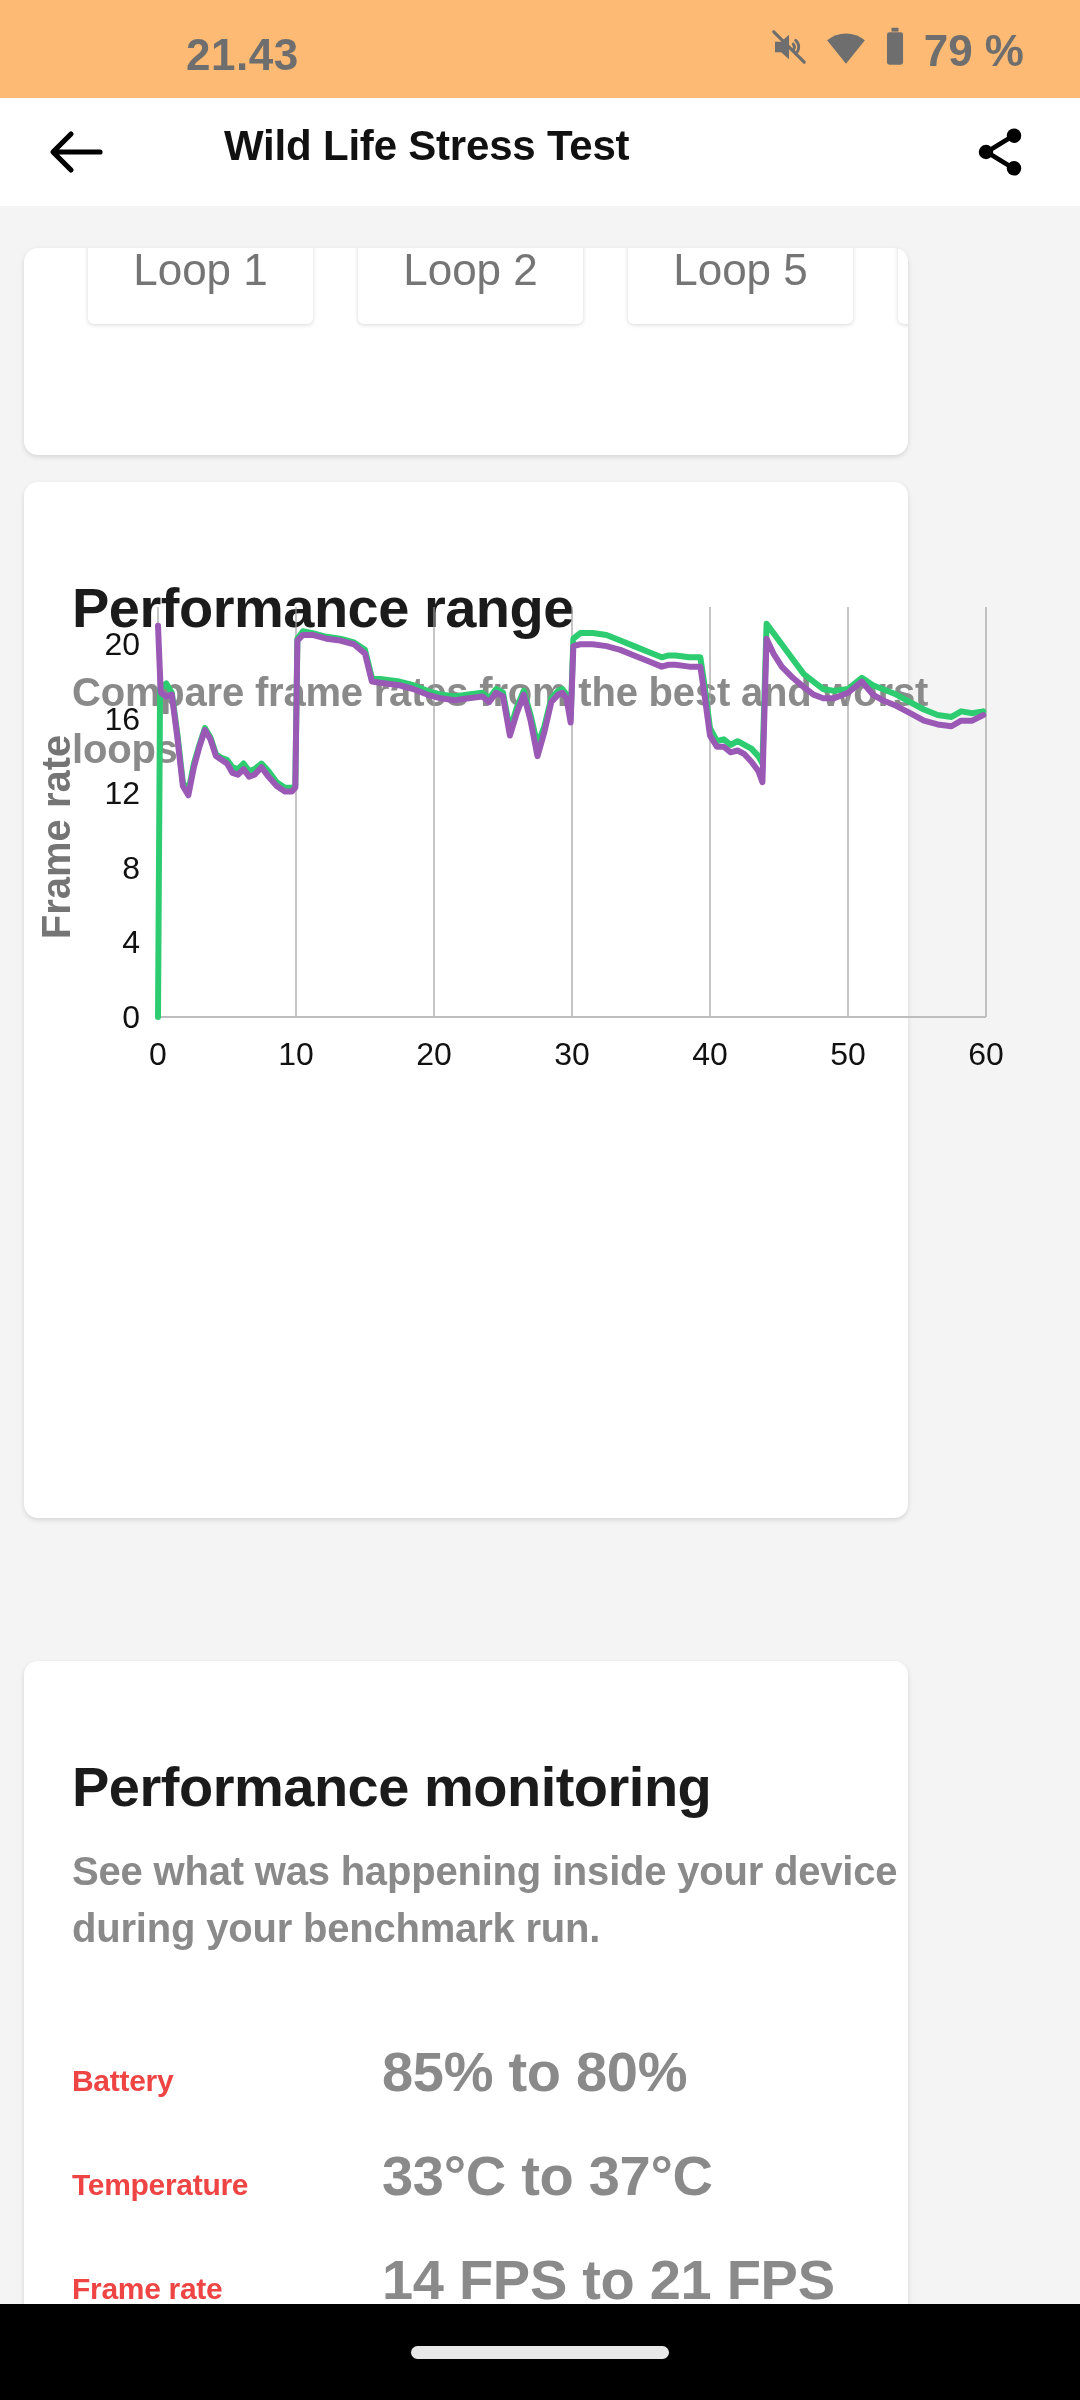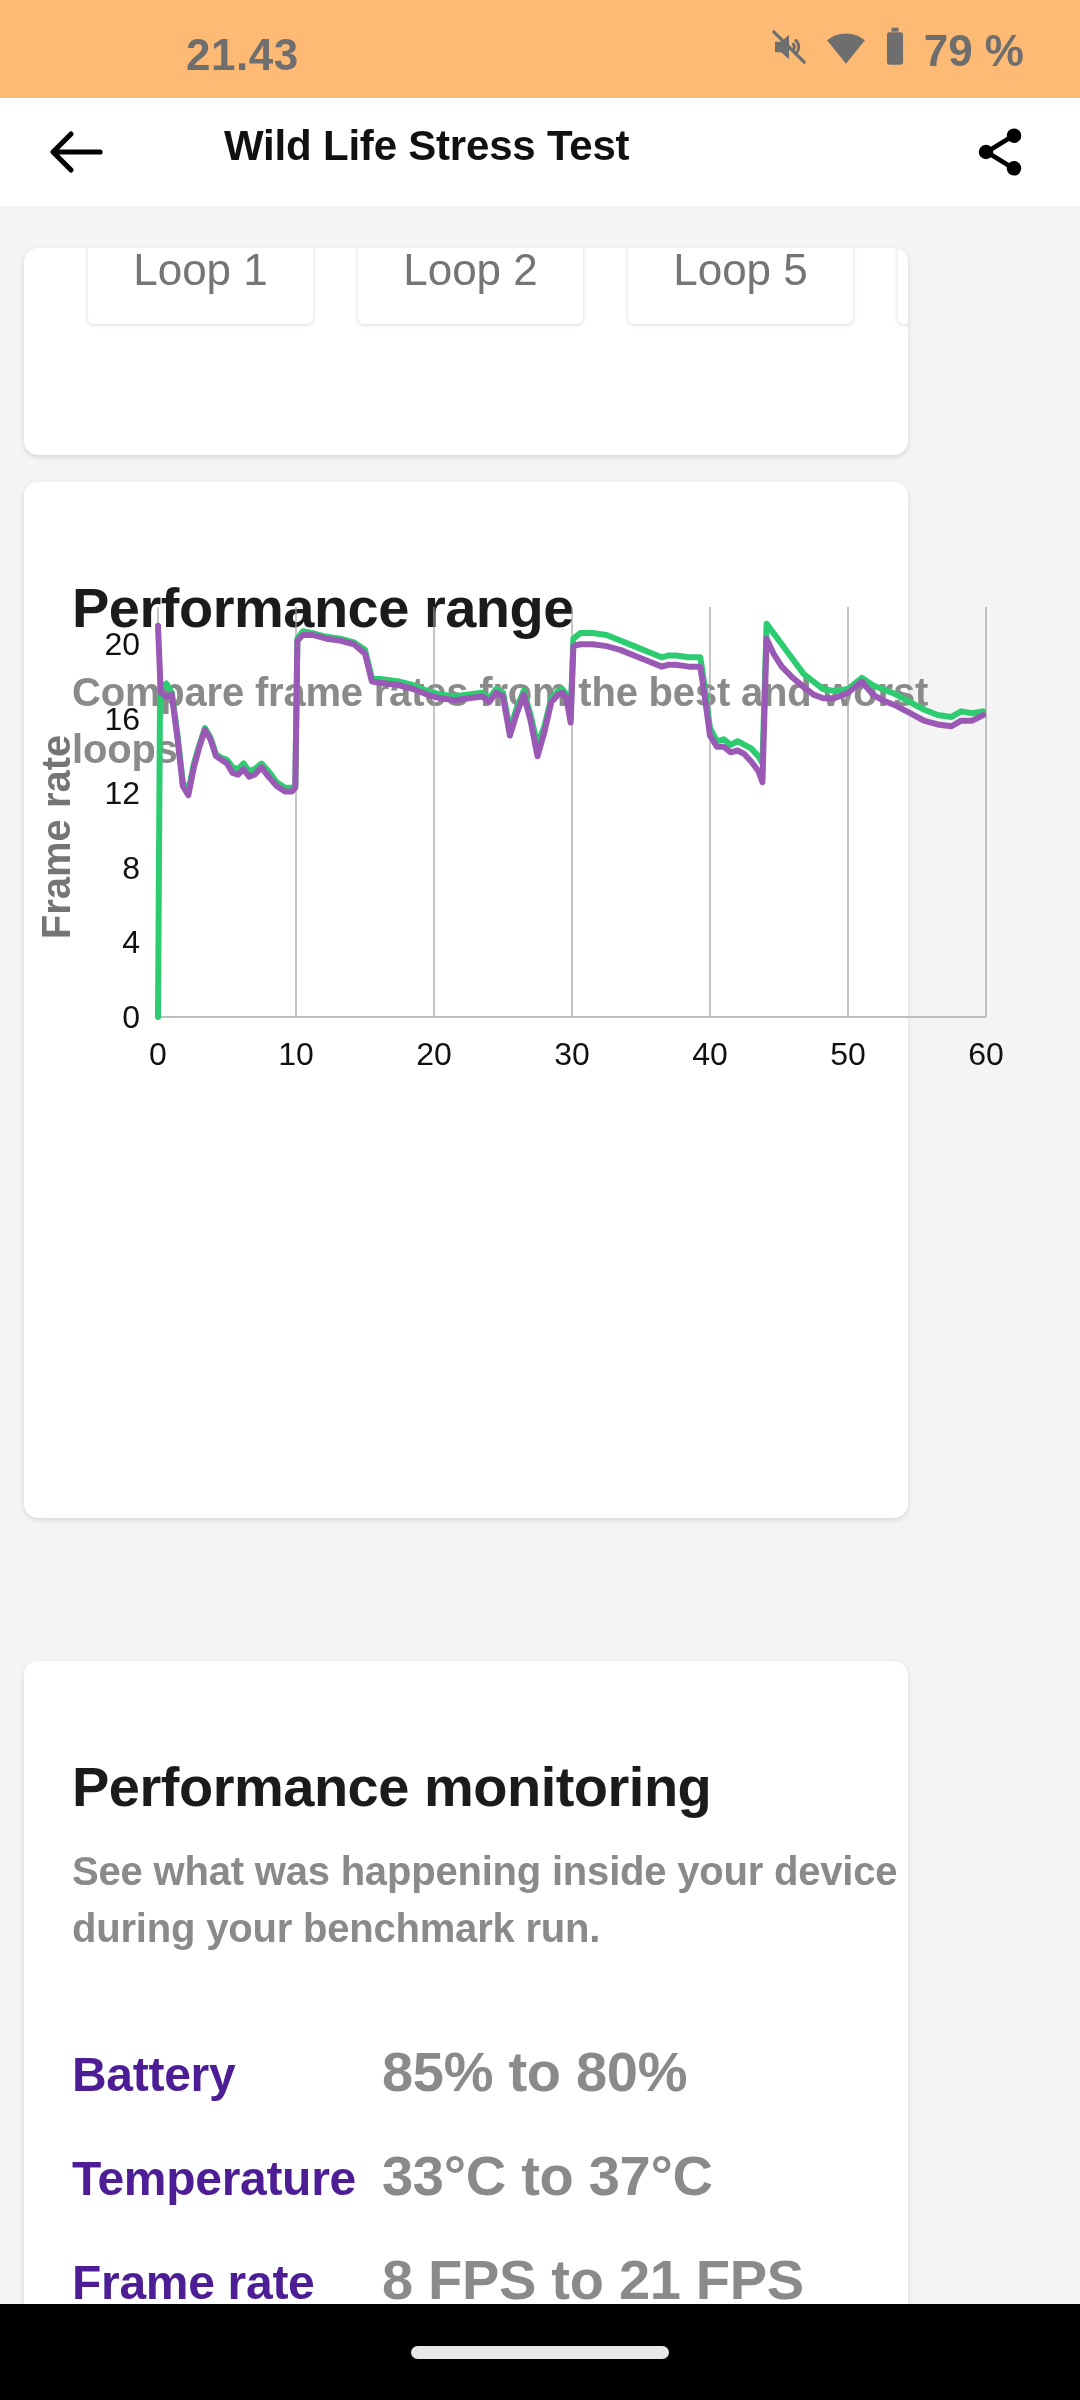--- a/index.html
+++ b/index.html
@@ -91,21 +91,21 @@
     font-size:42px; font-weight:700; color:#757575;
   }
 
   
   .card-mon{ top:1661px; height:690px; }
   .mon-title{ position:absolute; left:48px; top:93px; }
   .mon-sub{ position:absolute; left:48px; top:182px; width:930px; }
   .mon-rows{ position:absolute; left:48px; top:378px; width:936px; }
   .mon-row{ display:flex; align-items:baseline; height:104px; }
   .mon-key{
-    width:310px; font-size:48px; font-weight:700; color:#4c1d95;
+    width:310px; font-size:30px; font-weight:700; color:#ef4444;
     letter-spacing:-0.3px;
   }
   .mon-val{
     font-size:56px; font-weight:700; color:#8a8a8a; letter-spacing:-0.3px;
   }
 
   
   .navbar{
     position:absolute; bottom:0; left:0; width:1080px; height:96px;
     background:#000000;
@@ -223,20 +223,20 @@
     <div class="mon-row">
       <span class="mon-key">Battery</span>
       <span class="mon-val">85% to 80%</span>
     </div>
     <div class="mon-row">
       <span class="mon-key">Temperature</span>
       <span class="mon-val">33°C to 37°C</span>
     </div>
     <div class="mon-row">
       <span class="mon-key">Frame rate</span>
-      <span class="mon-val">8 FPS to 21 FPS</span>
+      <span class="mon-val">14 FPS to 21 FPS</span>
     </div>
   </div>
 </div>
 
 <div class="navbar">
   <div class="nav-pill"></div>
 </div>
 
 </body></html>

